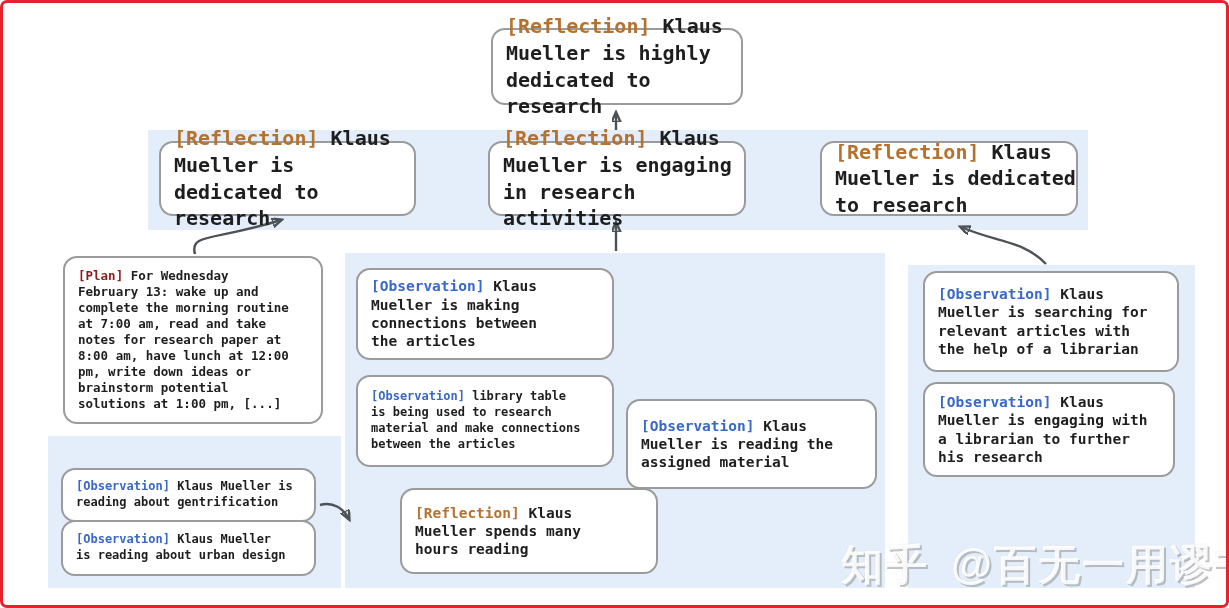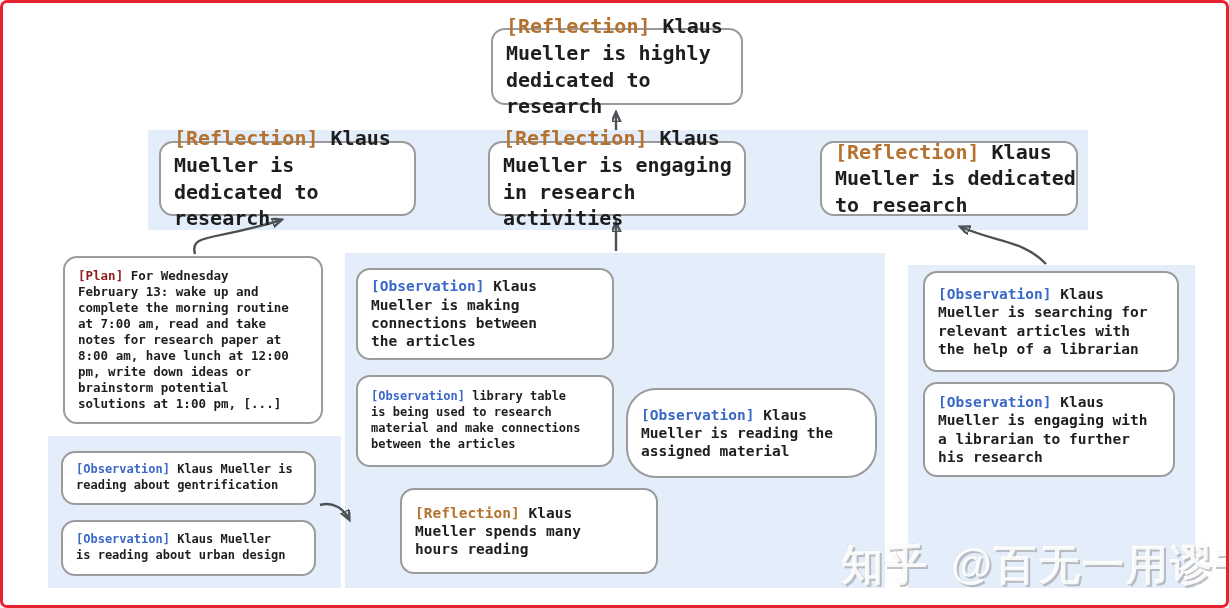--- a/index.html
+++ b/index.html
@@ -72,38 +72,38 @@
     <p style="width:24ch"><span class="tag-reflection">[Reflection]</span> <span>Klaus Mueller is engaging in research activities</span></p>
   </div>
   <div class="node fs15" style="left:817px; top:138px; width:258px; height:75px;">
     <p style="width:24ch"><span class="tag-reflection">[Reflection]</span> <span>Klaus Mueller is dedicated to research</span></p>
   </div>
 
   <div class="node fs125" style="left:60px; top:253px; width:260px; height:168px;">
     <p style="width:28ch"><span class="tag-plan">[Plan]</span> <span>For Wednesday February 13: wake up and complete the morning routine at 7:00 am, read and take notes for research paper at 8:00 am, have lunch at 12:00 pm, write down ideas or brainstorm potential solutions at 1:00 pm, [...]</span></p>
   </div>
 
-  <div class="node fs12" style="left:58px; top:448px; width:255px; height:54px;">
+  <div class="node fs12" style="left:58px; top:465px; width:255px; height:54px;">
     <p style="width:30.5ch"><span class="tag-observation">[Observation]</span> <span>Klaus Mueller is reading about gentrification</span></p>
   </div>
   <div class="node fs12" style="left:58px; top:517px; width:255px; height:56px;">
     <p style="width:29.5ch"><span class="tag-observation">[Observation]</span> <span>Klaus Mueller is reading about urban design</span></p>
   </div>
 
   <div class="node fs145" style="left:353px; top:265px; width:258px; height:92px;">
     <p style="width:21ch"><span class="tag-observation">[Observation]</span> <span>Klaus Mueller is making connections between the articles</span></p>
   </div>
   <div class="node fs12" style="left:353px; top:372px; width:258px; height:92px;">
     <p style="width:29.5ch"><span class="tag-observation">[Observation]</span> <span>library table is being used to research material and make connections between the articles</span></p>
   </div>
   <div class="node fs145" style="left:353px; top:485px; width:258px; height:86px;margin-left:44px;">
     <p style="width:21ch"><span class="tag-reflection">[Reflection]</span> <span>Klaus Mueller spends many hours reading</span></p>
   </div>
 
-  <div class="node fs145" style="left:623px; top:385px; width:251px; height:90px;border-radius:30px;">
+  <div class="node fs145" style="left:623px; top:396px; width:251px; height:90px;">
     <p style="width:23ch"><span class="tag-observation">[Observation]</span> <span>Klaus Mueller is reading the assigned material</span></p>
   </div>
 
   <div class="node fs145" style="left:920px; top:268px; width:256px; height:101px;">
     <p style="width:24.5ch"><span class="tag-observation">[Observation]</span> <span>Klaus Mueller is searching for relevant articles with the help of a librarian</span></p>
   </div>
   <div class="node fs145" style="left:920px; top:379px; width:252px; height:95px;">
     <p style="width:24.5ch"><span class="tag-observation">[Observation]</span> <span>Klaus Mueller is engaging with a librarian to further his research</span></p>
   </div>
 

